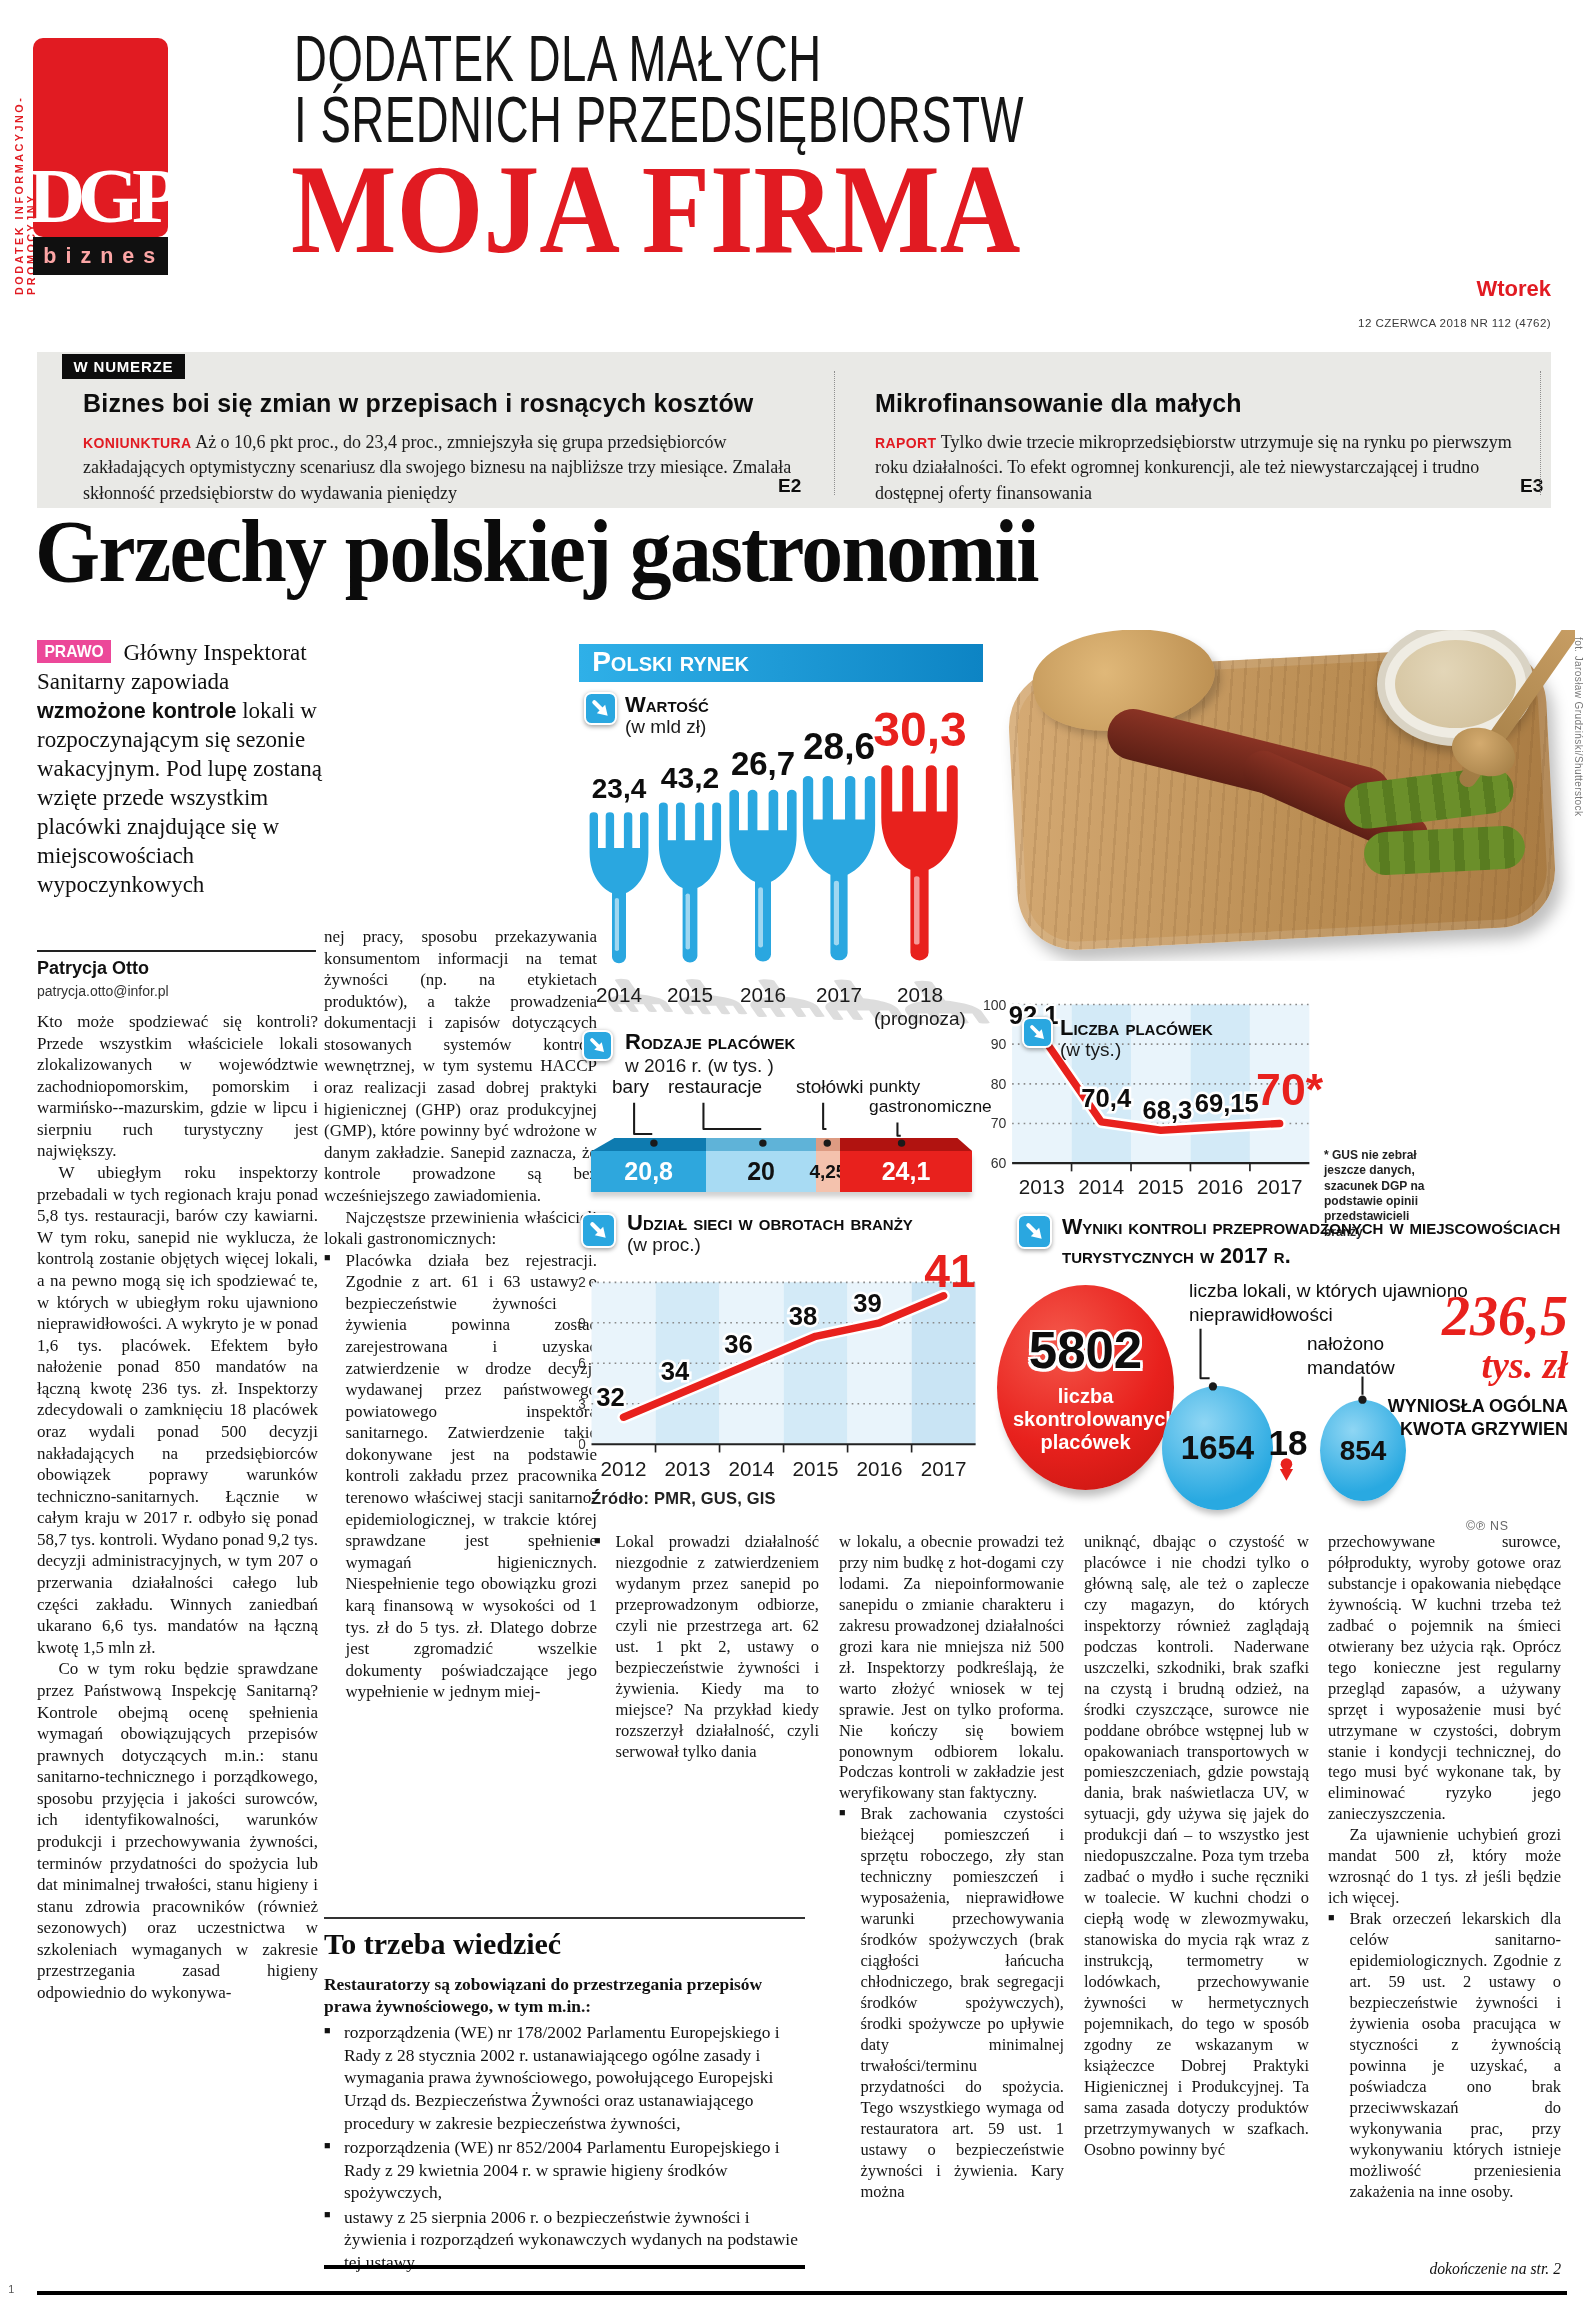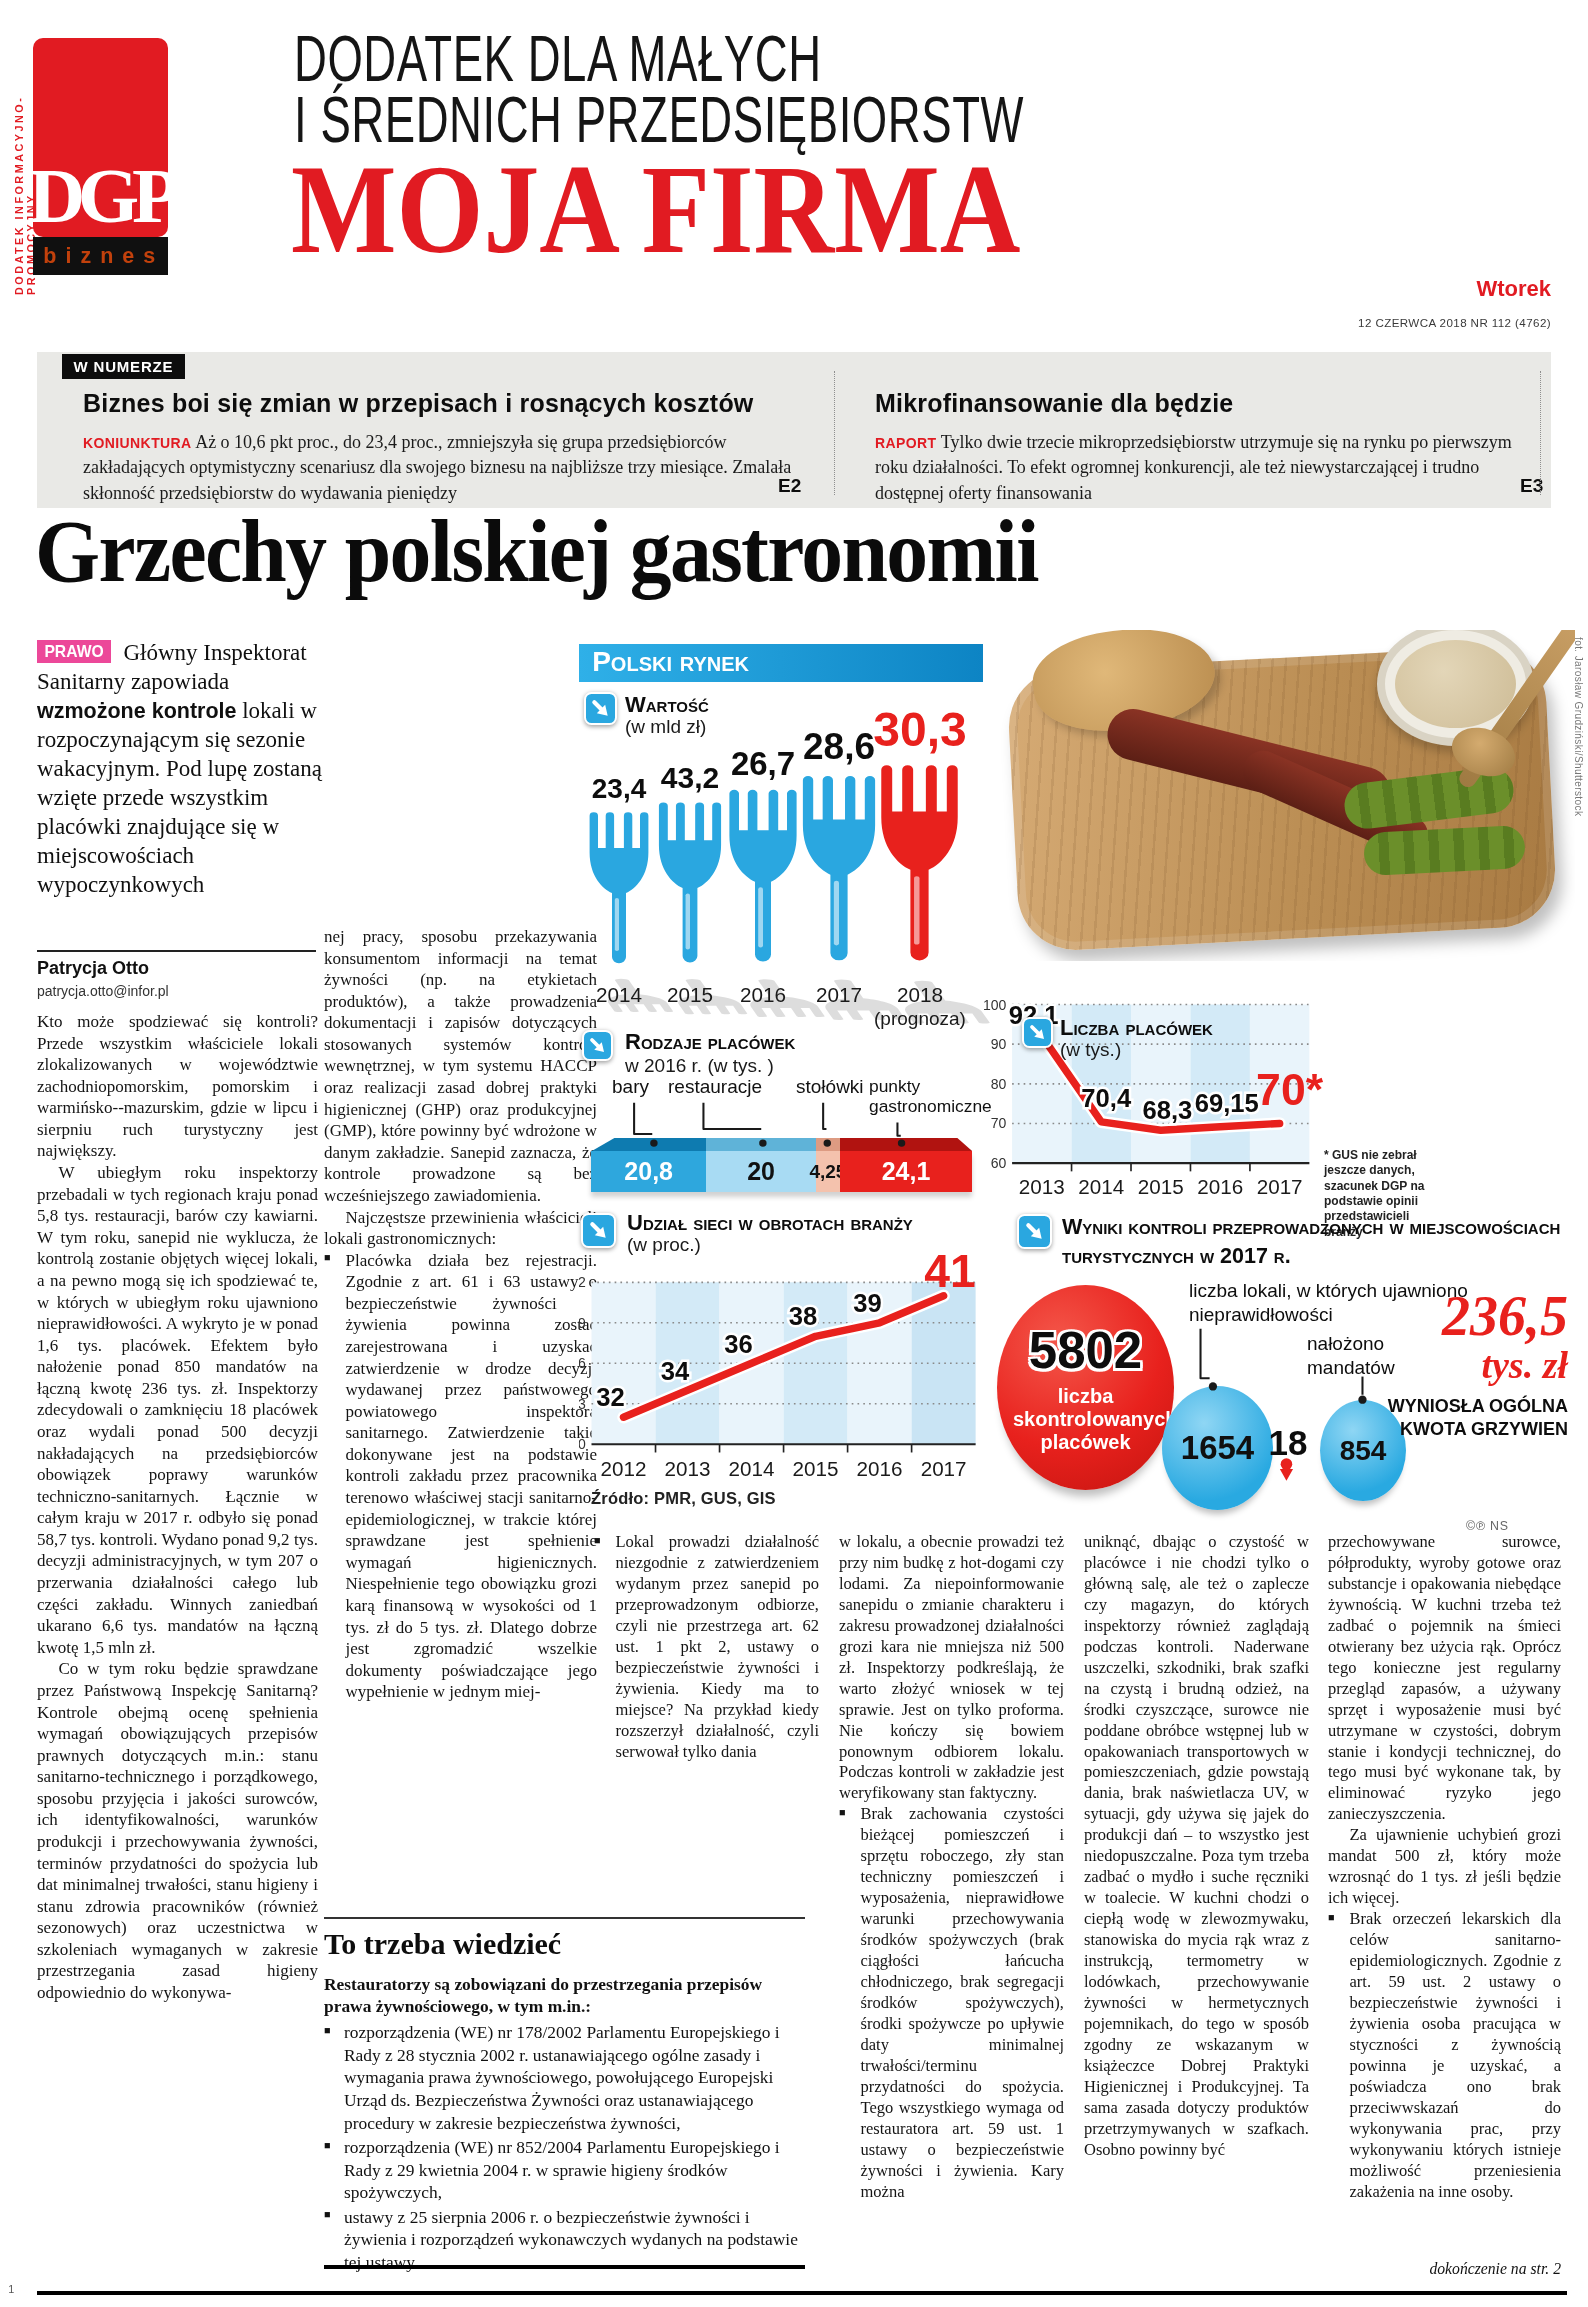--- a/index.html
+++ b/index.html
@@ -8,21 +8,21 @@
   .abs{position:absolute;}
   
   #edge-label{left:13.2px;top:30px;height:265px;writing-mode:vertical-rl;transform:rotate(180deg);
     font-size:10.8px;font-weight:bold;letter-spacing:2.5px;color:#e11b22;}
   #logo-box{left:33px;top:38px;width:135px;height:199px;background:#e11b22;border-radius:10px;
     display:flex;align-items:flex-end;justify-content:center;}
   #logo-dgp{font-family:"Liberation Serif",serif;font-weight:bold;font-size:79px;color:#fff;
     letter-spacing:-7.4px;line-height:1;margin-bottom:1.7px;}
   #logo-bar{left:33px;top:237px;width:135px;height:38px;background:#101010;display:flex;
     align-items:center;justify-content:center;}
-  #logo-biznes{color:#c2410c;font-size:21.5px;letter-spacing:9px;font-weight:bold;padding-left:6.6px;}
+  #logo-biznes{color:#fca5a5;font-size:21.5px;letter-spacing:9px;font-weight:bold;padding-left:6.6px;}
   #kicker{left:294px;top:28px;font-size:65px;line-height:.94;color:#151515;
     transform:scaleX(.70);transform-origin:left top;letter-spacing:0.8px;white-space:nowrap;}
   #mast-title{left:291px;top:146px;font-family:"Liberation Serif",serif;font-weight:bold;
     font-size:127px;line-height:1;color:#e11b22;transform:scaleX(.88);transform-origin:left top;white-space:nowrap;}
   #weekday{left:1278px;top:276px;width:273px;text-align:right;font-weight:bold;font-size:22px;color:#e11b22;}
   #dateline{left:1237px;top:316px;width:314px;text-align:right;font-size:11.6px;color:#3a3a3a;letter-spacing:0.4px;}
   
   #innum{left:37px;top:352px;width:1514px;height:156px;background:#e9e9e6;}
   #innum-label{left:62px;top:354px;background:#0d0d0d;color:#fff;font-weight:bold;font-size:15px;
     letter-spacing:0.8px;padding:4.1px 11.6px;}
@@ -165,21 +165,21 @@
 
   <div class="abs" id="innum"></div>
   <div class="abs" id="innum-label">W NUMERZE</div>
   <div class="abs" style="left:83px;top:389px;width:732px;">
     <div class="teaser-title">Biznes boi się zmian w przepisach i rosnących kosztów</div>
     <div class="teaser-body" style="margin-top:11.6px;"><span class="kick">KONIUNKTURA</span><span> Aż o 10,6 pkt proc., do 23,4 proc., zmniejszyła się grupa przedsiębiorców zakładających optymistyczny scenariusz dla swojego biznesu na najbliższe trzy miesiące. Zmalała skłonność przedsiębiorstw do wydawania pieniędzy</span></div>
   </div>
   <div class="abs pageref" style="left:778px;top:475px;">E2</div>
   <div class="abs dotsep" style="left:834px;top:371px;"></div>
   <div class="abs" style="left:875px;top:389px;width:637px;">
-    <div class="teaser-title">Mikrofinansowanie dla będzie</div>
+    <div class="teaser-title">Mikrofinansowanie dla małych</div>
     <div class="teaser-body" style="margin-top:11.6px;"><span class="kick">RAPORT</span><span> Tylko dwie trzecie mikroprzedsiębiorstw utrzymuje się na rynku po pierwszym roku działalności. To efekt ogromnej konkurencji, ale też niewystarczającej i trudno dostępnej oferty finansowania</span></div>
   </div>
   <div class="abs pageref" style="left:1520px;top:475px;">E3</div>
   <div class="abs dotsep" style="left:1540px;top:371px;"></div>
 
   <div class="abs" id="headline">Grzechy polskiej gastronomii</div>
   <div class="abs" id="lead">
     <span class="tag">PRAWO</span><span> Główny Inspektorat Sanitarny zapowiada </span><b>wzmożone kontrole</b><span> lokali w rozpoczynającym się sezonie wakacyjnym. Pod lupę zostaną wzięte przede wszystkim placówki znajdujące się w miejscowościach wypoczynkowych</span>
   </div>
 

